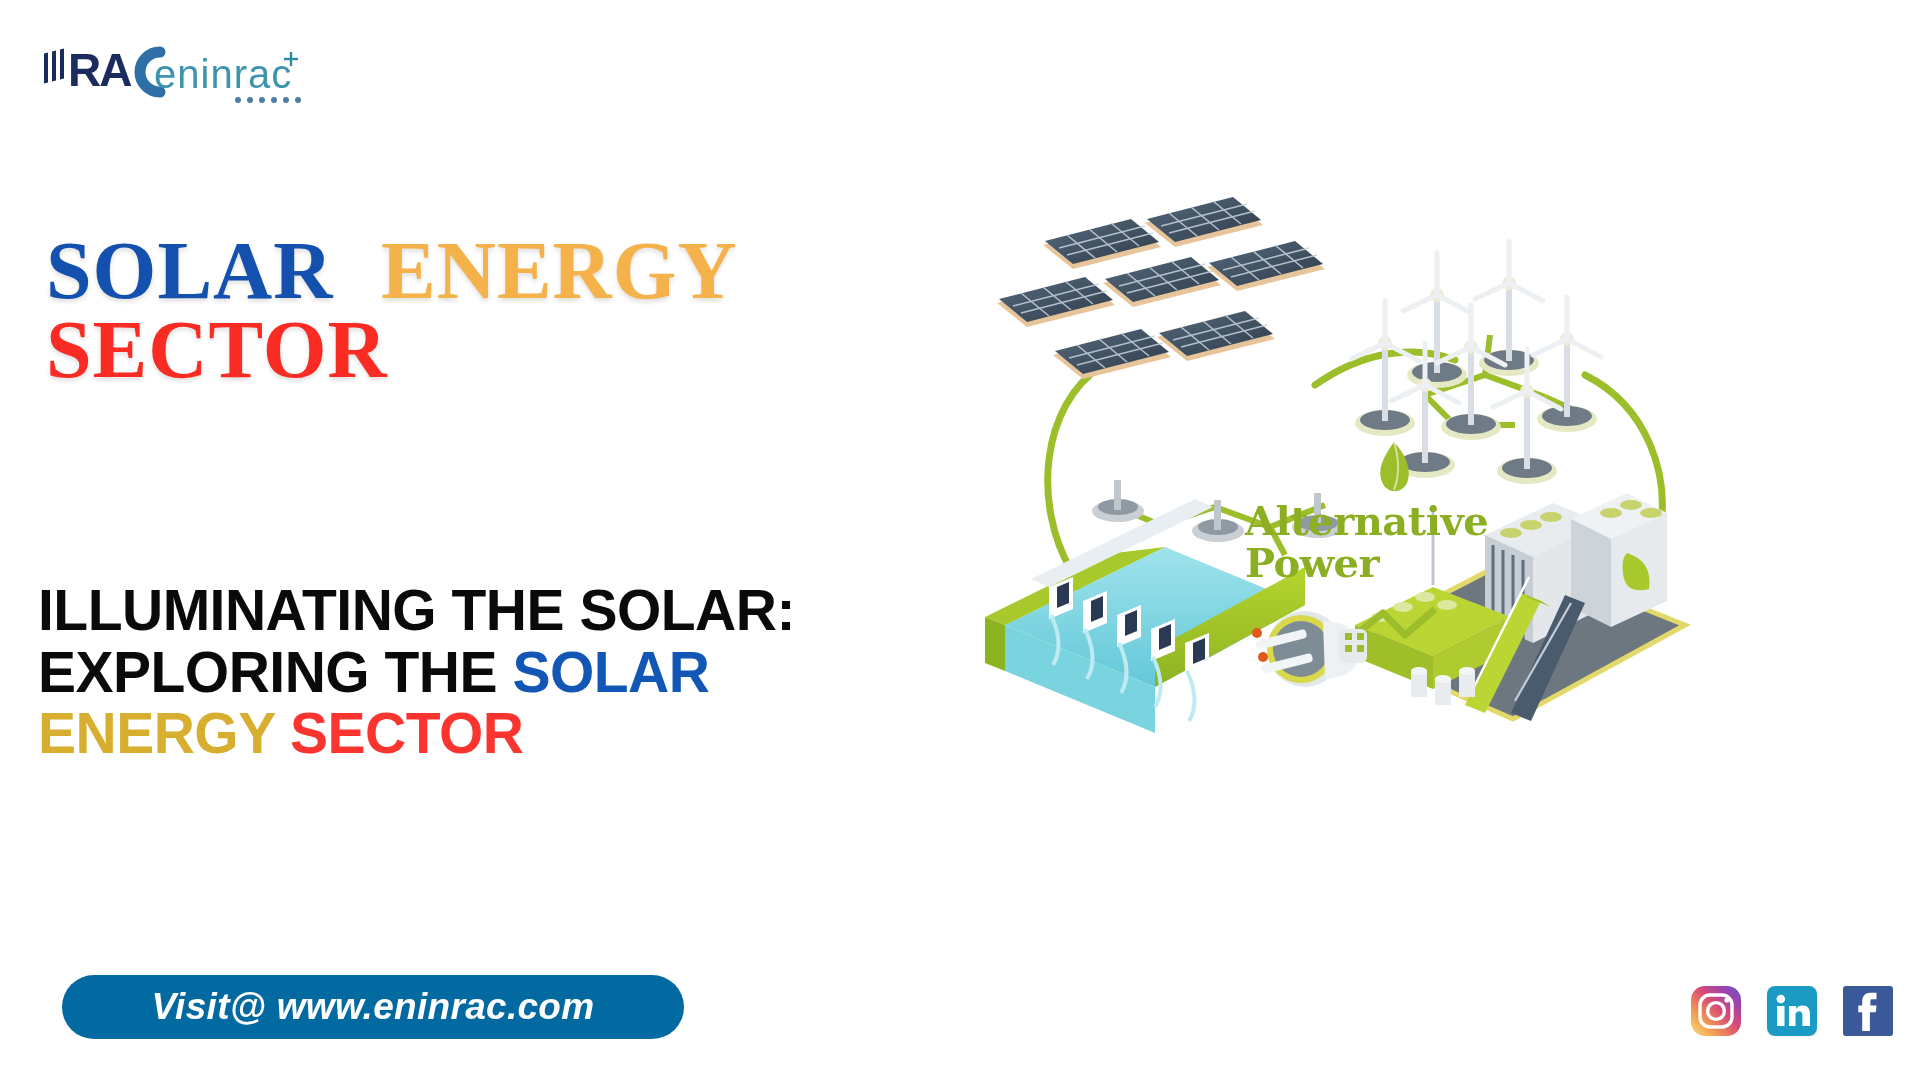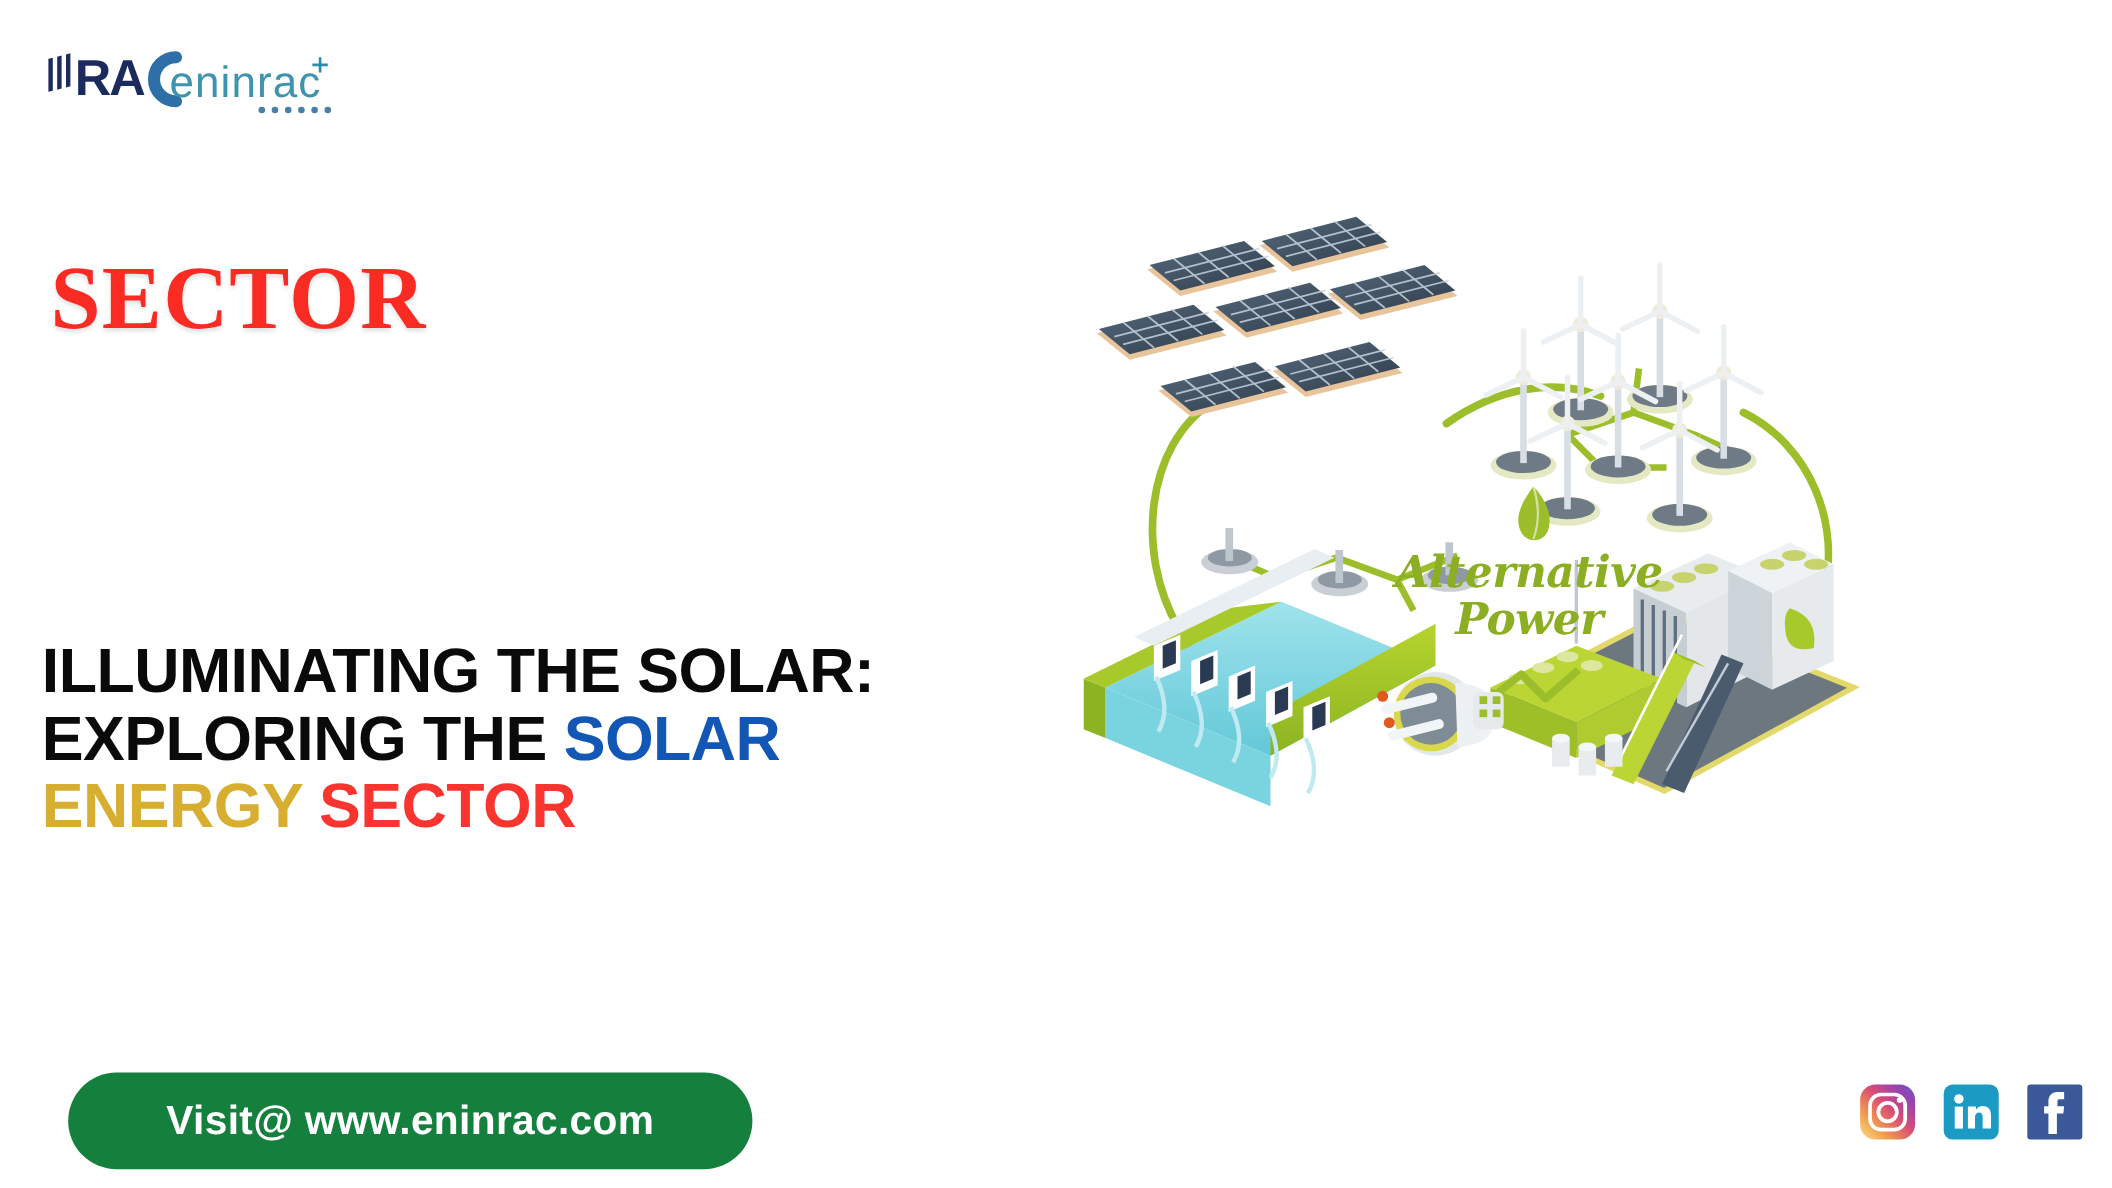--- a/index.html
+++ b/index.html
@@ -44,25 +44,26 @@
     letter-spacing:-0.5px;
     color:#0A0A0A;
   }
   .sb-solar { color:#1257B5; }
   .sb-energy{ color:#D8AE31; }
   .sb-sector{ color:#FA3530; }
 
   
   .cta{
     position:absolute; left:62px; top:975px;
-    width:622px; height:88px;
-    background:#15803d;
+    width:622px; height:64px;
+    background:#0369a1;
     border-radius:46px;
     display:flex; align-items:center; justify-content:center;
     cursor:pointer;
+    font-style:italic;
   }
   .cta-label{
     color:#FFFFFF;
     font-size:37px;
     font-weight:bold;
     letter-spacing:0.3px;
     font-family:"Liberation Sans", sans-serif;
   }
 
   
@@ -76,28 +77,27 @@
   
   .illus{
     position:absolute; left:985px; top:175px;
     width:760px; height:560px;
   }
   .illus svg{ display:block; }
 
   .alt-power{
     position:absolute; left:1245px; top:500px;
     width:290px;
-    text-align:center;
+    text-align:left;
     font-family:"DejaVu Serif", serif;
     font-weight:bold;
     font-size:40px;
     line-height:1.04;
     color:#8CAE22;
     letter-spacing:-0.5px;
-    font-style:italic;
   }
   .alt-leaf{
     position:absolute; left:1375px; top:440px;
     width:38px; height:56px;
   }
 </style>
 </head>
 <body>
 
 <div class="logo-wrap">
@@ -125,20 +125,24 @@
         <circle cx="208" cy="64" r="3"></circle>
       <circle cx="220" cy="64" r="3"></circle>
         <circle cx="232" cy="64" r="3"></circle>
       <circle cx="244" cy="64" r="3"></circle>
         <circle cx="256" cy="64" r="3"></circle>
     </g>
   </svg>
 </div>
 
 <div class="headline">
+  <span class="hl-line">
+    <span class="hl-solar">SOLAR</span>
+    <span class="hl-energy">ENERGY</span>
+  </span>
   <span class="hl-line hl-sector">SECTOR</span>
 </div>
 
 <div class="subhead"><span>ILLUMINATING THE SOLAR: EXPLORING THE </span><span class="sb-solar">SOLAR </span><span class="sb-energy">ENERGY </span><span class="sb-sector">SECTOR</span></div>
 
 <div class="cta">
   <span class="cta-label">Visit@ www.eninrac.com</span>
 </div>
 
 <div class="social">

